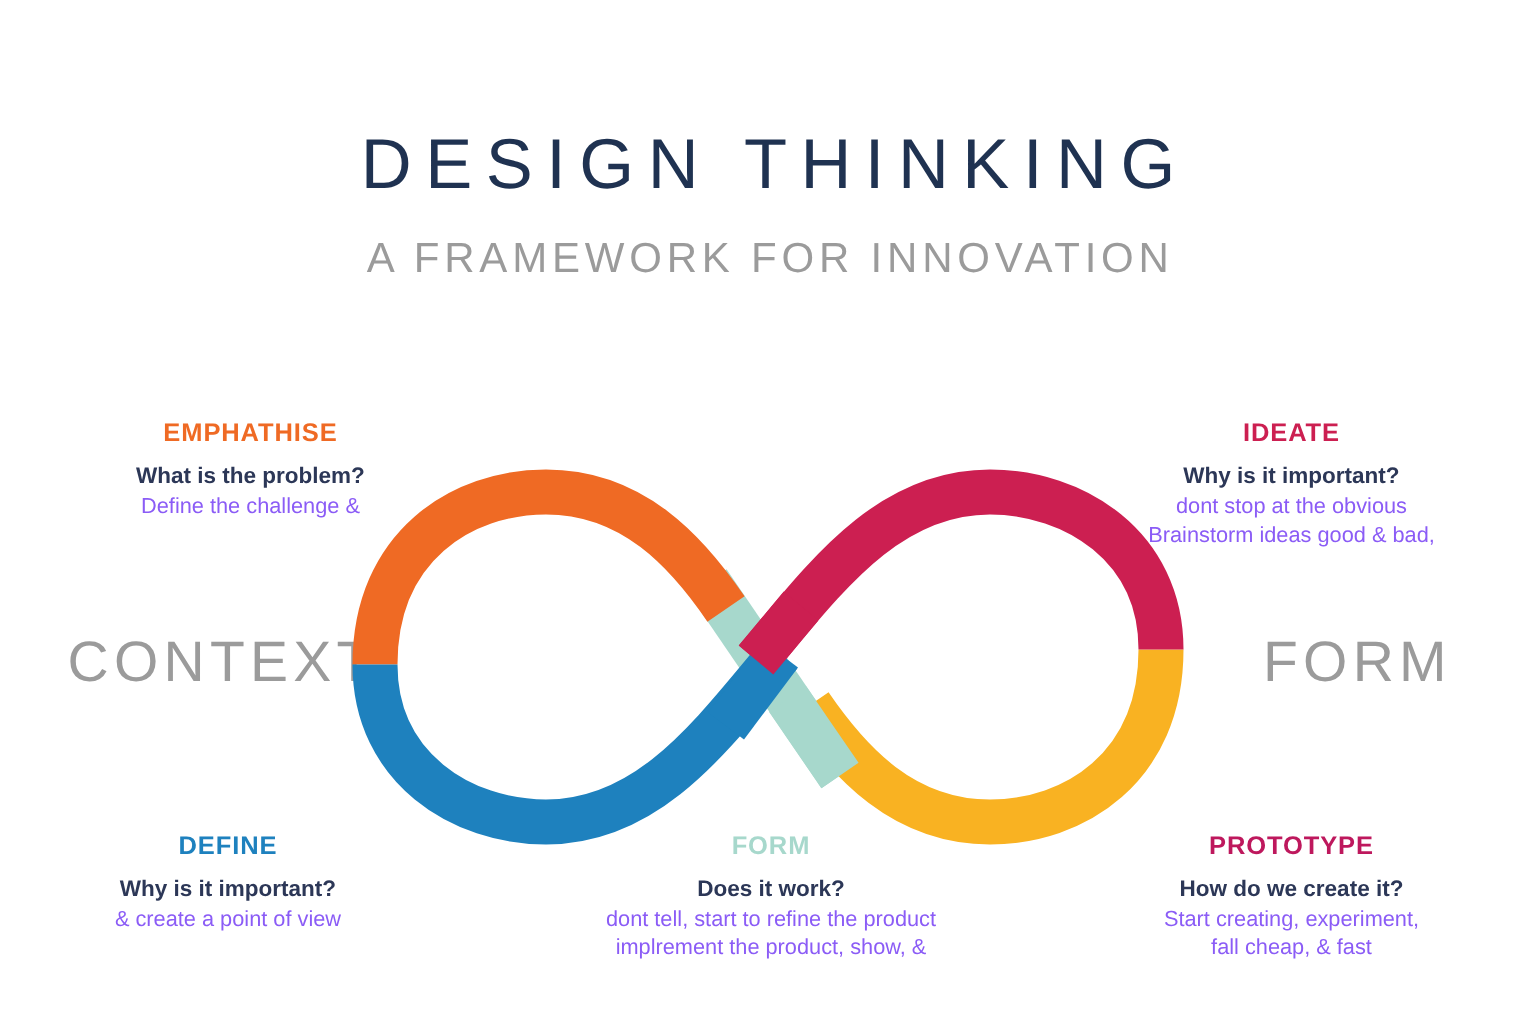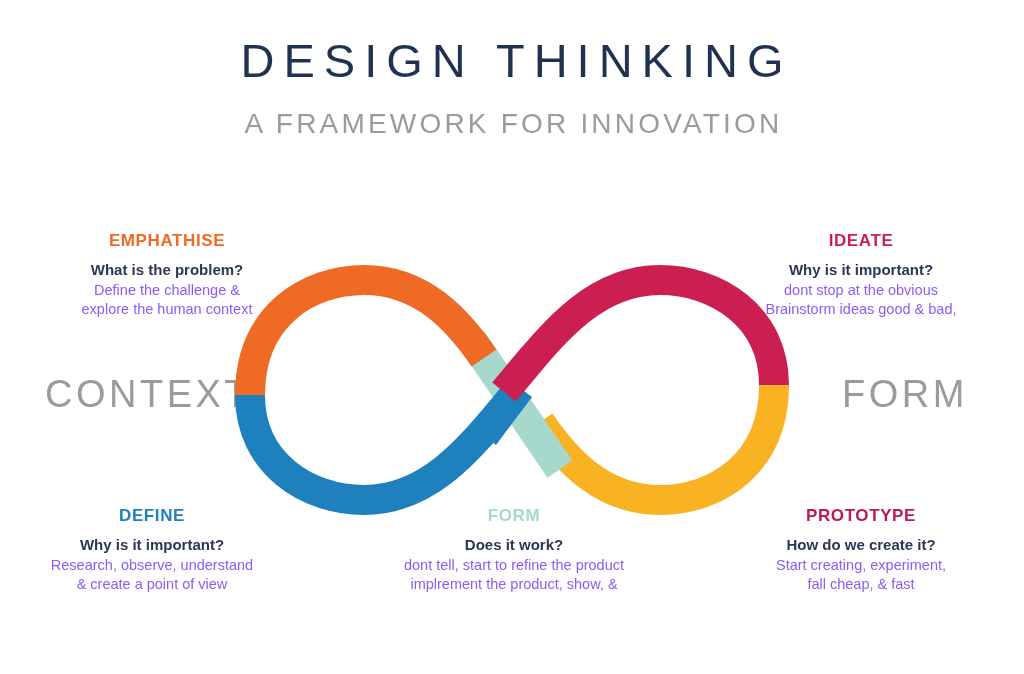--- a/index.html
+++ b/index.html
@@ -11,20 +11,21 @@
   body {
     font-family: "Liberation Sans", sans-serif;
     -webkit-font-smoothing: antialiased;
   }
   #poster {
     position: relative;
     width: 1024px;
     height: 616px;
     background: #ffffff;
     overflow: hidden;
+    margin-top: 48px;
   }
 
   
   .header {
     position: absolute;
     top: 36px;
     left: 0;
     width: 1024px;
     text-align: center;
   }
@@ -145,34 +146,32 @@
       <path d="M 262 172 L 298 124" fill="none" stroke="#1E81BE" stroke-width="30" stroke-linecap="butt"></path>
 
       <path d="M 282 128 L 312 92" fill="none" stroke="#CC1F51" stroke-width="30" stroke-linecap="butt"></path>
     </svg>
   </div>
 
   <div class="stage" id="stage-emphathise">
     <div class="stage-label" style="color: rgb(239, 106, 36);">EMPHATHISE</div>
     <div class="stage-question">What is the problem?</div>
     <div class="stage-desc">Define the challenge &amp;</div>
-    <div class="stage-desc">explore the human context</div>
   </div>
 
   <div class="stage" id="stage-ideate">
     <div class="stage-label" style="color: rgb(204, 31, 81);">IDEATE</div>
     <div class="stage-question">Why is it important?</div>
     <div class="stage-desc">dont stop at the obvious</div>
     <div class="stage-desc">Brainstorm ideas good &amp; bad,</div>
   </div>
 
   <div class="stage" id="stage-define">
     <div class="stage-label" style="color: rgb(30, 129, 190);">DEFINE</div>
     <div class="stage-question">Why is it important?</div>
-    <div class="stage-desc">Research, observe, understand</div>
     <div class="stage-desc">&amp; create a point of view</div>
   </div>
 
   <div class="stage" id="stage-test">
     <div class="stage-label" style="color: rgb(167, 216, 204);">FORM</div>
     <div class="stage-question">Does it work?</div>
     <div class="stage-desc">dont tell, start to refine the product</div>
     <div class="stage-desc">implrement the product, show, &amp;</div>
   </div>
 

